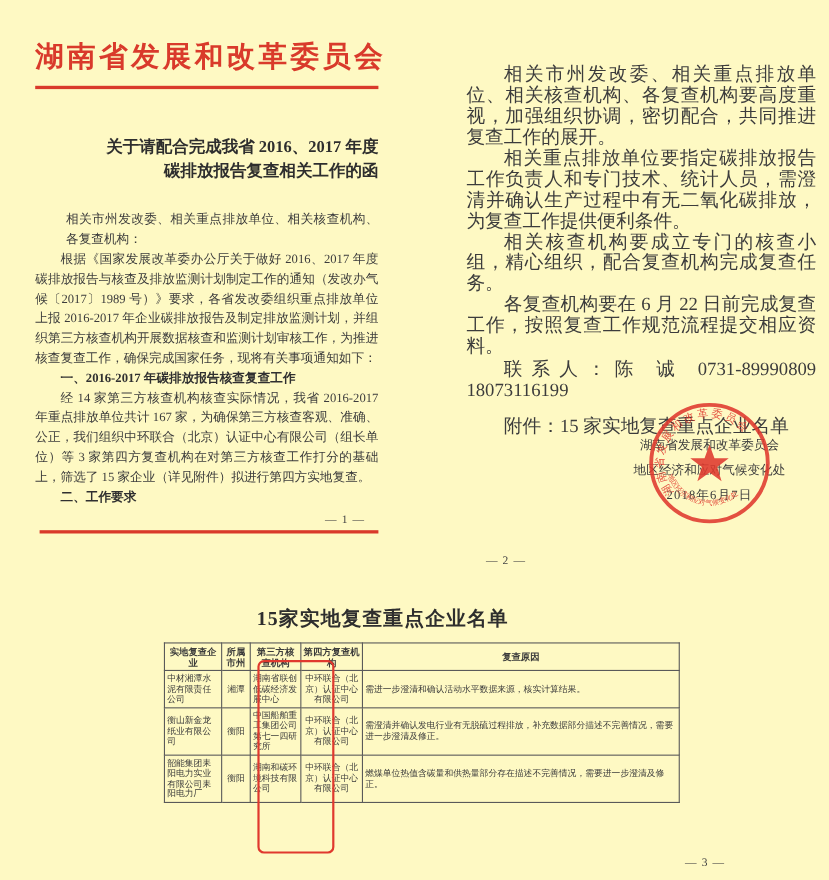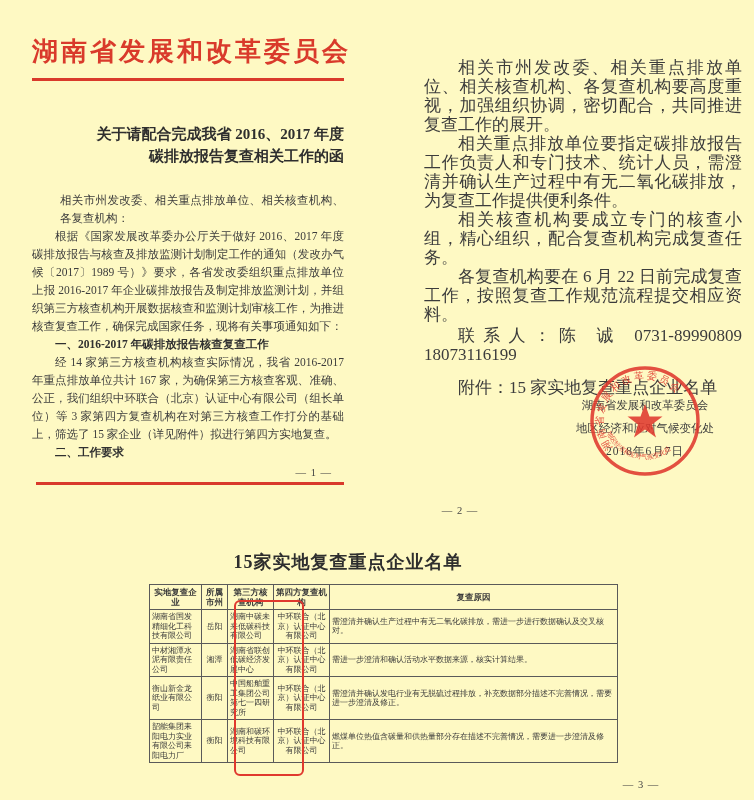--- a/index.html
+++ b/index.html
@@ -119,27 +119,20 @@
       <tr>
         <th>实地复查企业</th>
         <th>所属市州</th>
         <th>第三方核查机构</th>
         <th>第四方复查机构</th>
         <th>复查原因</th>
       </tr>
     </thead>
     <tbody id="review-table-body">
         <tr>
-          <td>湖南省国发精细化工科技有限公司</td>
-          <td class="center">岳阳</td>
-          <td>湖南中碳未来低碳科技有限公司</td>
-          <td class="center">中环联合（北京）认证中心有限公司</td>
-          <td class="reason">需澄清并确认生产过程中有无二氧化碳排放，需进一步进行数据确认及交叉核对。</td>
-        </tr>
-        <tr>
           <td>中材湘潭水泥有限责任公司</td>
           <td class="center">湘潭</td>
           <td>湖南省联创低碳经济发展中心</td>
           <td class="center">中环联合（北京）认证中心有限公司</td>
           <td class="reason">需进一步澄清和确认活动水平数据来源，核实计算结果。</td>
         </tr>
         <tr>
           <td>衡山新金龙纸业有限公司</td>
           <td class="center">衡阳</td>
           <td>中国船舶重工集团公司第七一四研究所</td>

